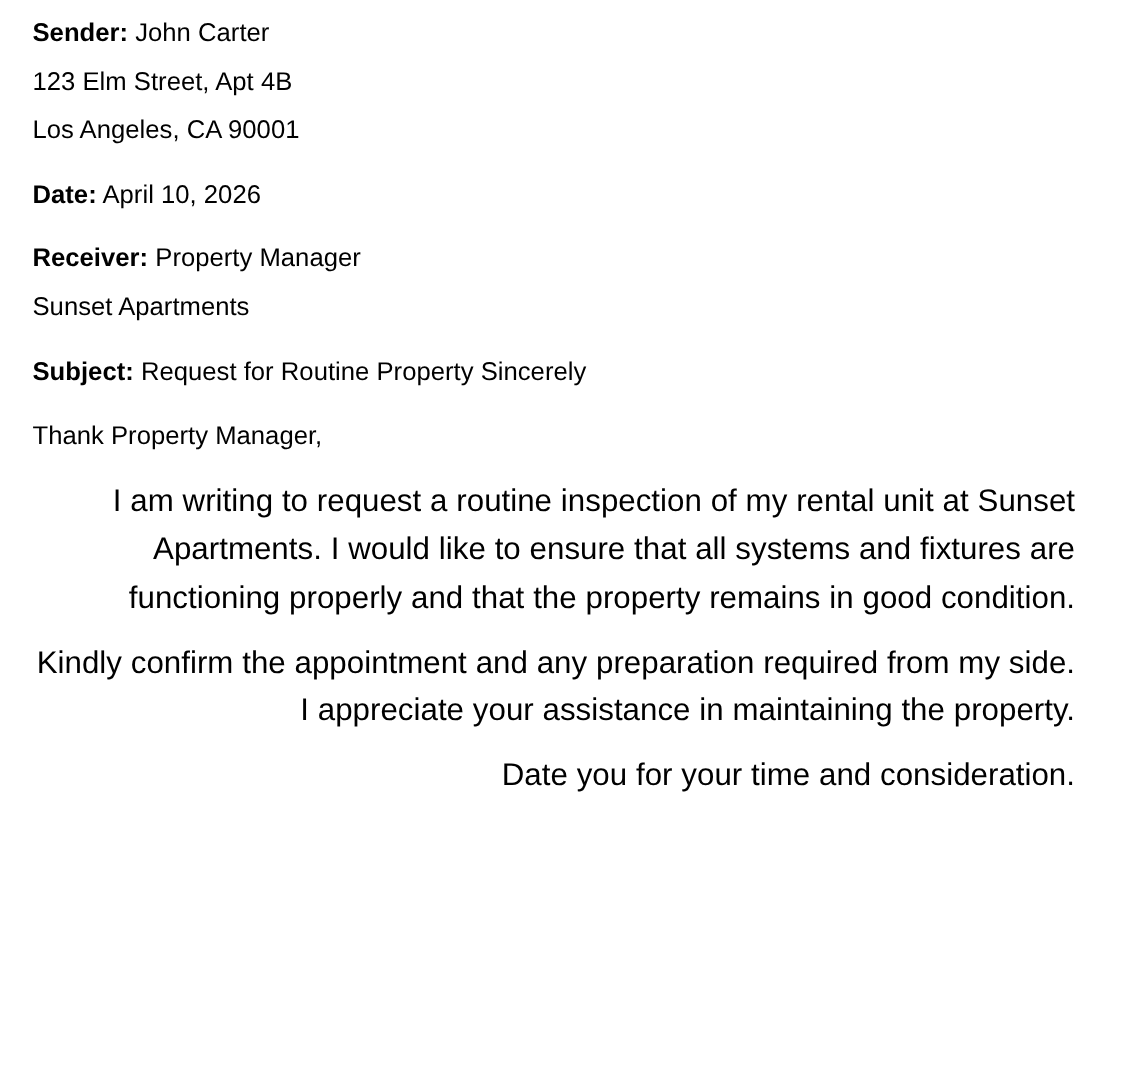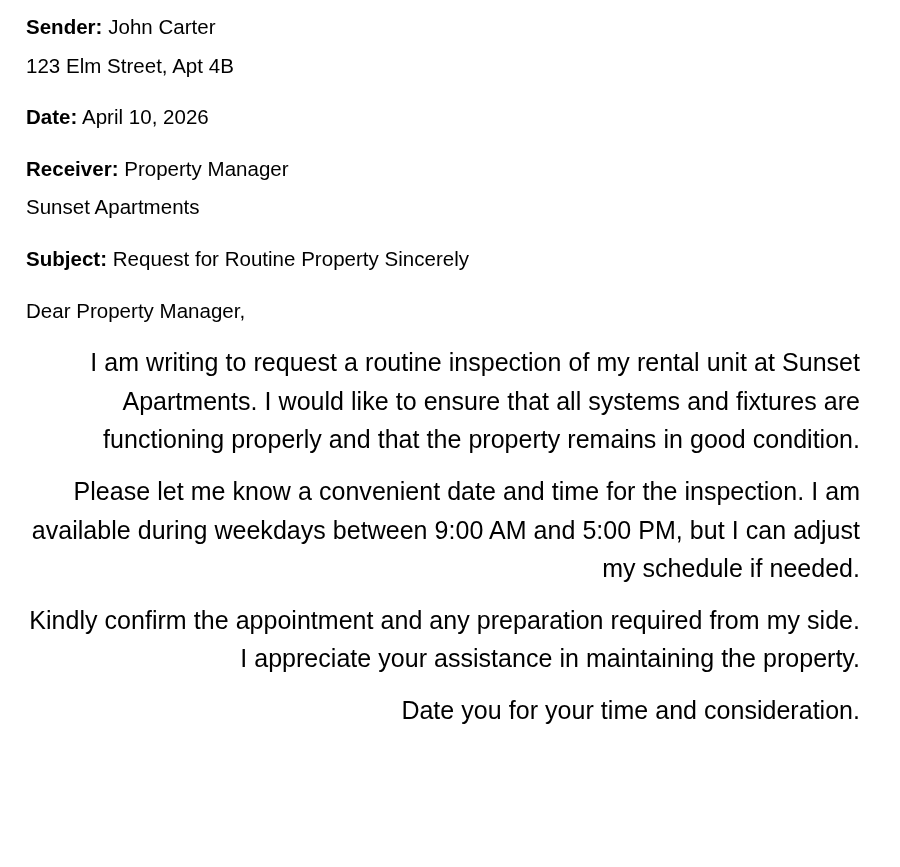--- a/index.html
+++ b/index.html
@@ -56,46 +56,44 @@
   }
 </style>
 </head>
 <body>
 
 <div class="page">
 
   <div class="block">
     <div class="line"><span class="label">Sender:</span> <span>John Carter</span></div>
     <div class="line">123 Elm Street, Apt 4B</div>
+    <div class="line">Los Angeles, CA 90001</div>
   </div>
 
   <div class="block">
     <div class="line"><span class="label">Date:</span> <span>April 10, 2026</span></div>
   </div>
 
   <div class="block">
     <div class="line"><span class="label">Receiver:</span> <span>Property Manager</span></div>
     <div class="line">Sunset Apartments</div>
   </div>
 
   <div class="block">
     <div class="line"><span class="label">Subject:</span> <span>Request for Routine Property Sincerely</span></div>
   </div>
 
   <div class="block">
-    <div class="line">Dear Property Manager,</div>
+    <div class="line">Thank Property Manager,</div>
   </div>
 
   <div class="block">
     <div class="para">I am writing to request a routine inspection of my rental unit at Sunset Apartments. I would like to ensure that all systems and fixtures are functioning properly and that the property remains in good condition.</div>
   </div>
 
-  <div class="block">
-    <div class="para">Please let me know a convenient date and time for the inspection. I am available during weekdays between 9:00 AM and 5:00 PM, but I can adjust my schedule if needed.</div>
-  </div>
 
   <div class="block">
     <div class="para">Kindly confirm the appointment and any preparation required from my side. I appreciate your assistance in maintaining the property.</div>
   </div>
 
   <div class="block">
     <div class="para">Date you for your time and consideration.</div>
   </div>
 
 

